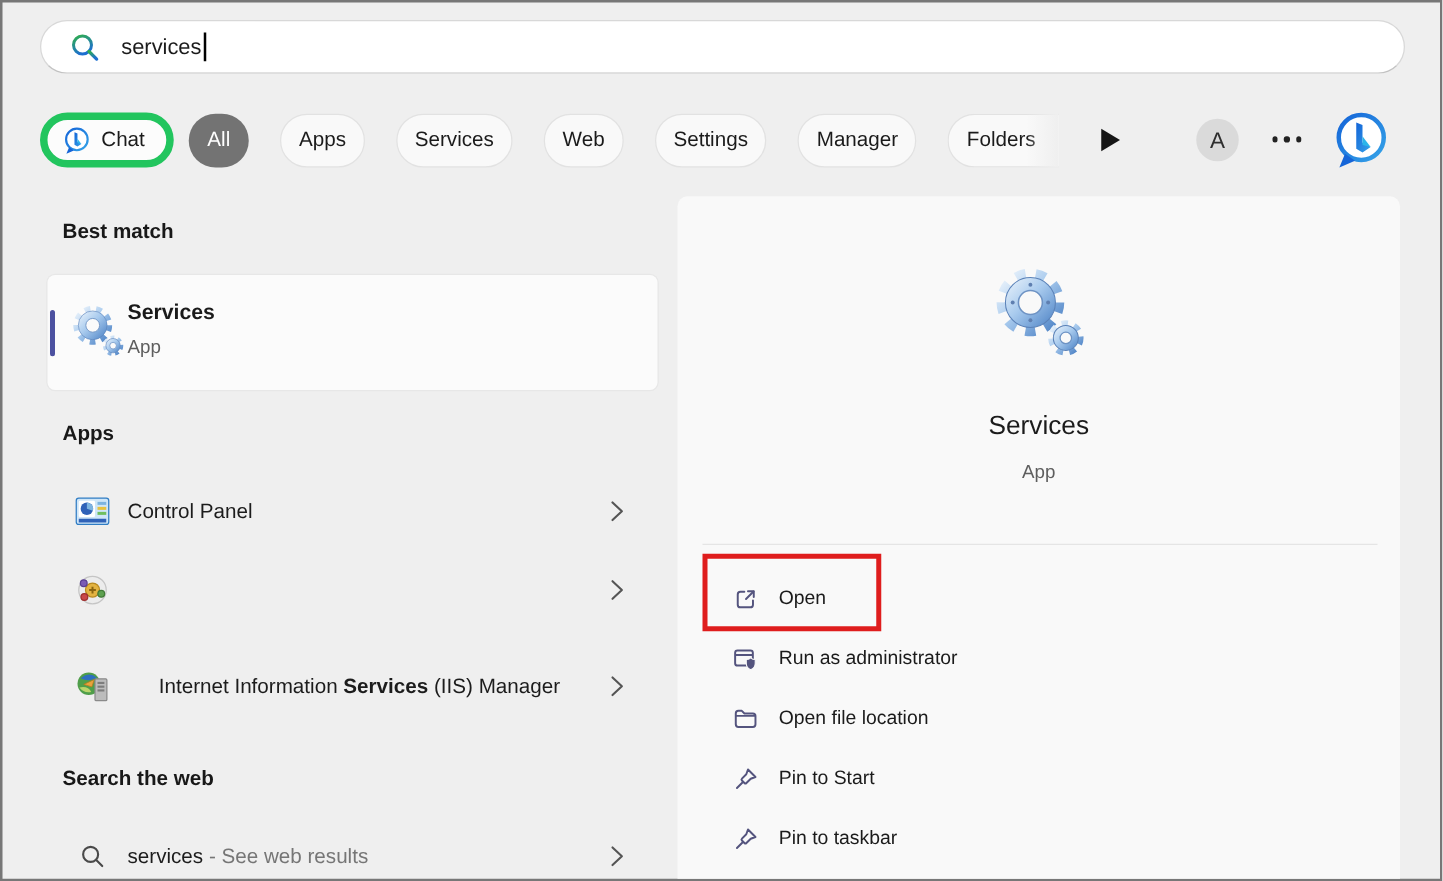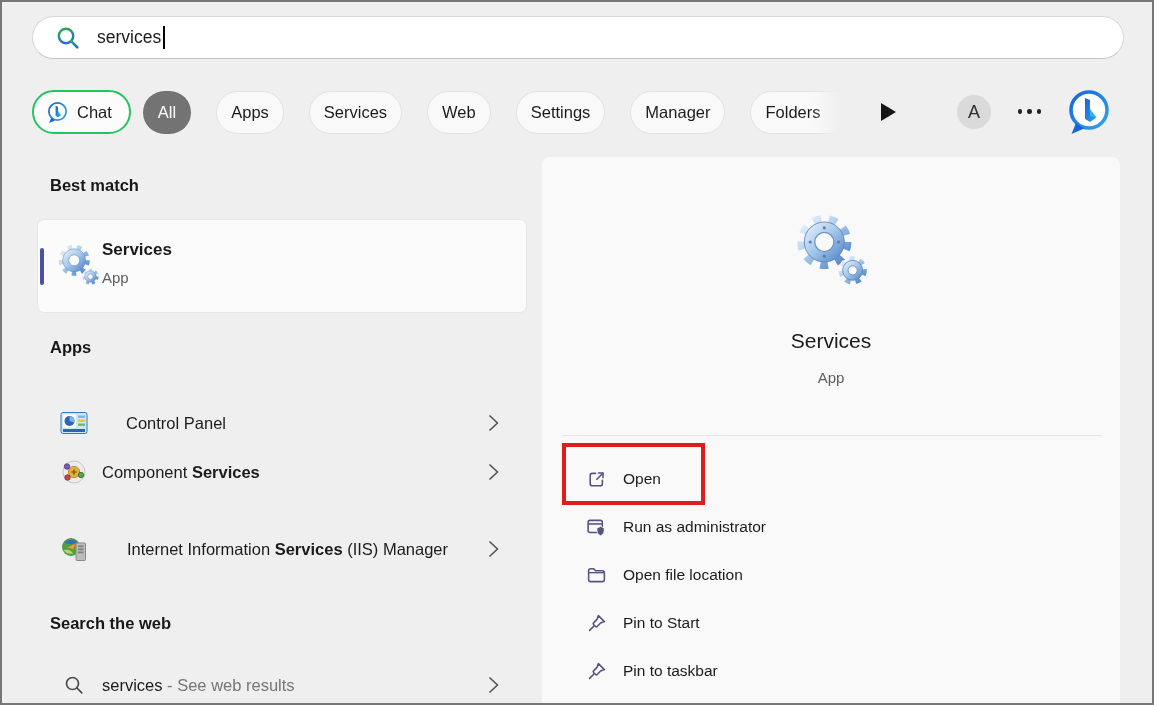--- a/index.html
+++ b/index.html
@@ -16,21 +16,21 @@
   }
   .searchbar .query{margin-left:16px;font-size:17.5px;color:#1b1b1b;}
   .caret{display:inline-block;width:2px;height:23px;background:#000;margin-left:2px;vertical-align:-4px;}
   
   .filters{position:absolute;left:30px;top:88px;height:44px;display:flex;align-items:center;}
   .pill{
     height:43px;box-sizing:border-box;border-radius:22px;display:flex;align-items:center;
     background:#f9f9f9;border:1px solid #e2e2e2;padding:0 14px;font-size:16.5px;
     color:#1b1b1b;margin-right:25px;white-space:nowrap;cursor:default;
   }
-  .pill-chat{height:44px;border:2px solid #22c55e;background:#fcfcfc;padding:0 17px 0 12px;margin-right:12px;}
+  .pill-chat{height:44px;border:6px solid #22c55e;background:#fcfcfc;padding:0 17px 0 12px;margin-right:12px;}
   .pill-chat .lbl{margin-left:8px;}
   .pill-active{background:#737373;border:none;color:#fff;padding:0 15px;}
   .pill-clip{position:relative;width:89px;overflow:hidden;margin-right:0;flex:none;}
   .pill-clip .pill{margin:0;width:120px;}
   .pill-clip::after{content:"";position:absolute;top:0;right:0;bottom:0;width:26px;
     background:linear-gradient(to right,rgba(239,239,239,0),#efefef);}
   .more-tri{
     position:absolute;left:879px;top:101px;width:0;height:0;
     border-left:15px solid #161616;border-top:9px solid transparent;border-bottom:9px solid transparent;cursor:pointer;
   }
@@ -173,21 +173,21 @@
         <circle cx="74" cy="70" r="12" fill="url(#g1)" stroke="#5b82b8"></circle>
         <circle cx="74" cy="70" r="5.5" fill="#fbfbfb" stroke="#6e93c4" stroke-width="1.2"></circle>
       </svg>
     </span>
     <div class="best-title">Services</div>
     <div class="best-sub">App</div>
   </div>
 
   <div class="sec-h" style="left:48px;top:336px;">Apps</div>
 
-  <div class="lrow" style="top:399px;height:44px;gap:24px;">
+  <div class="lrow" style="top:385px;height:44px;">
     <span class="ic">
       <svg width="28" height="28" viewBox="0 0 28 28">
         <rect x="1" y="3.5" width="26" height="21" rx="2" fill="#cfe6f8" stroke="#2f7cc4"></rect>
         <rect x="3" y="5.5" width="13" height="13" rx="1" fill="#fff"></rect>
         <circle cx="9.5" cy="12" r="5" fill="#2f62b8"></circle>
         <path d="M9.5 12 L9.5 7 A5 5 0 0 1 14.3 13.5 Z" fill="#7db4e0"></path>
         <rect x="18" y="6.5" width="7" height="2.4" fill="#7db4e0"></rect>
         <rect x="18" y="10.5" width="7" height="2.4" fill="#e8c23f"></rect>
         <rect x="18" y="14.5" width="7" height="2.4" fill="#6fbf5f"></rect>
         <rect x="3" y="20" width="22" height="3" fill="#2f62b8"></rect>
@@ -205,21 +205,20 @@
     <span class="ic">
       <svg width="28" height="28" viewBox="0 0 28 28">
         <circle cx="14" cy="14" r="11" fill="#ececec" stroke="#c5c5c5"></circle>
         <circle cx="14" cy="14" r="5.6" fill="#e3b341" stroke="#b98a1f"></circle>
         <path d="M14 11.3 V16.7 M11.3 14 H16.7" stroke="#8a6510" stroke-width="1.6"></path>
         <circle cx="7" cy="8.5" r="2.7" fill="#7a5bb5" stroke="#5a3f92"></circle>
         <circle cx="7.5" cy="19.5" r="2.7" fill="#c94747" stroke="#9e2f2f"></circle>
         <circle cx="21" cy="17" r="2.7" fill="#5da04f" stroke="#417a36"></circle>
       </svg>
     </span>
-    <span class="txt"><span>Component </span><span class="b">Services</span><span></span></span>
     <span class="chev">
       <svg width="13" height="24" viewBox="0 0 13 24">
           <polyline points="3,5 10.5,12 3,19" fill="none" stroke="#555" stroke-width="1.7" stroke-linecap="round" stroke-linejoin="round"></polyline>
         </svg>
     </span>
   </div>
 
   <div class="lrow" style="top:508px;height:78px;gap:25px;">
     <span class="ic">
       <svg width="30" height="30" viewBox="0 0 28 28">

